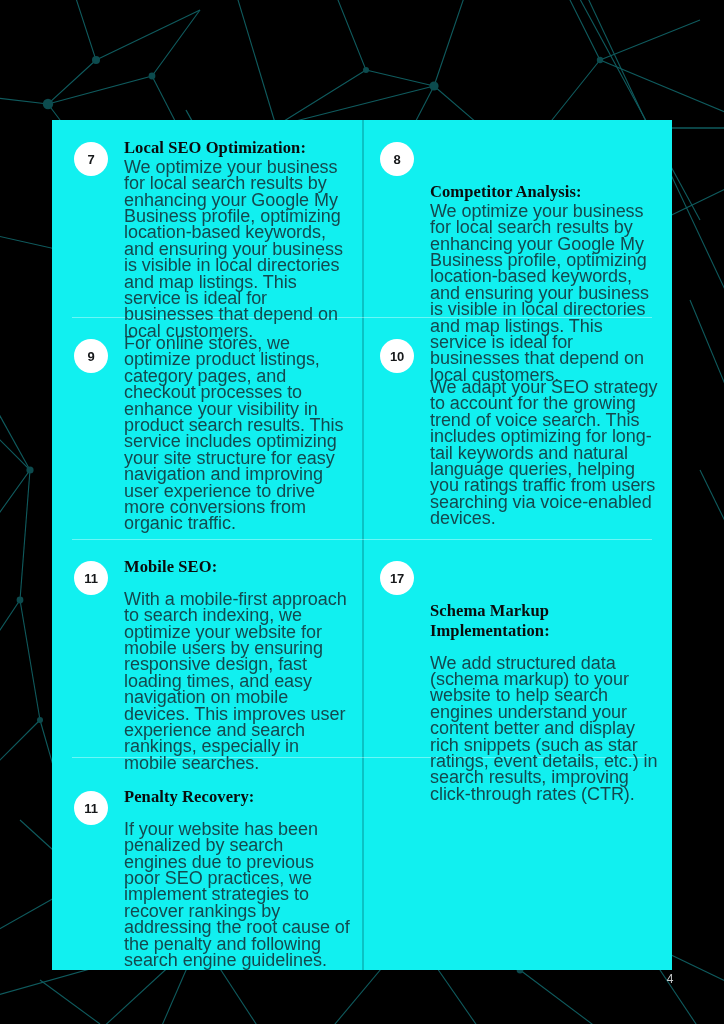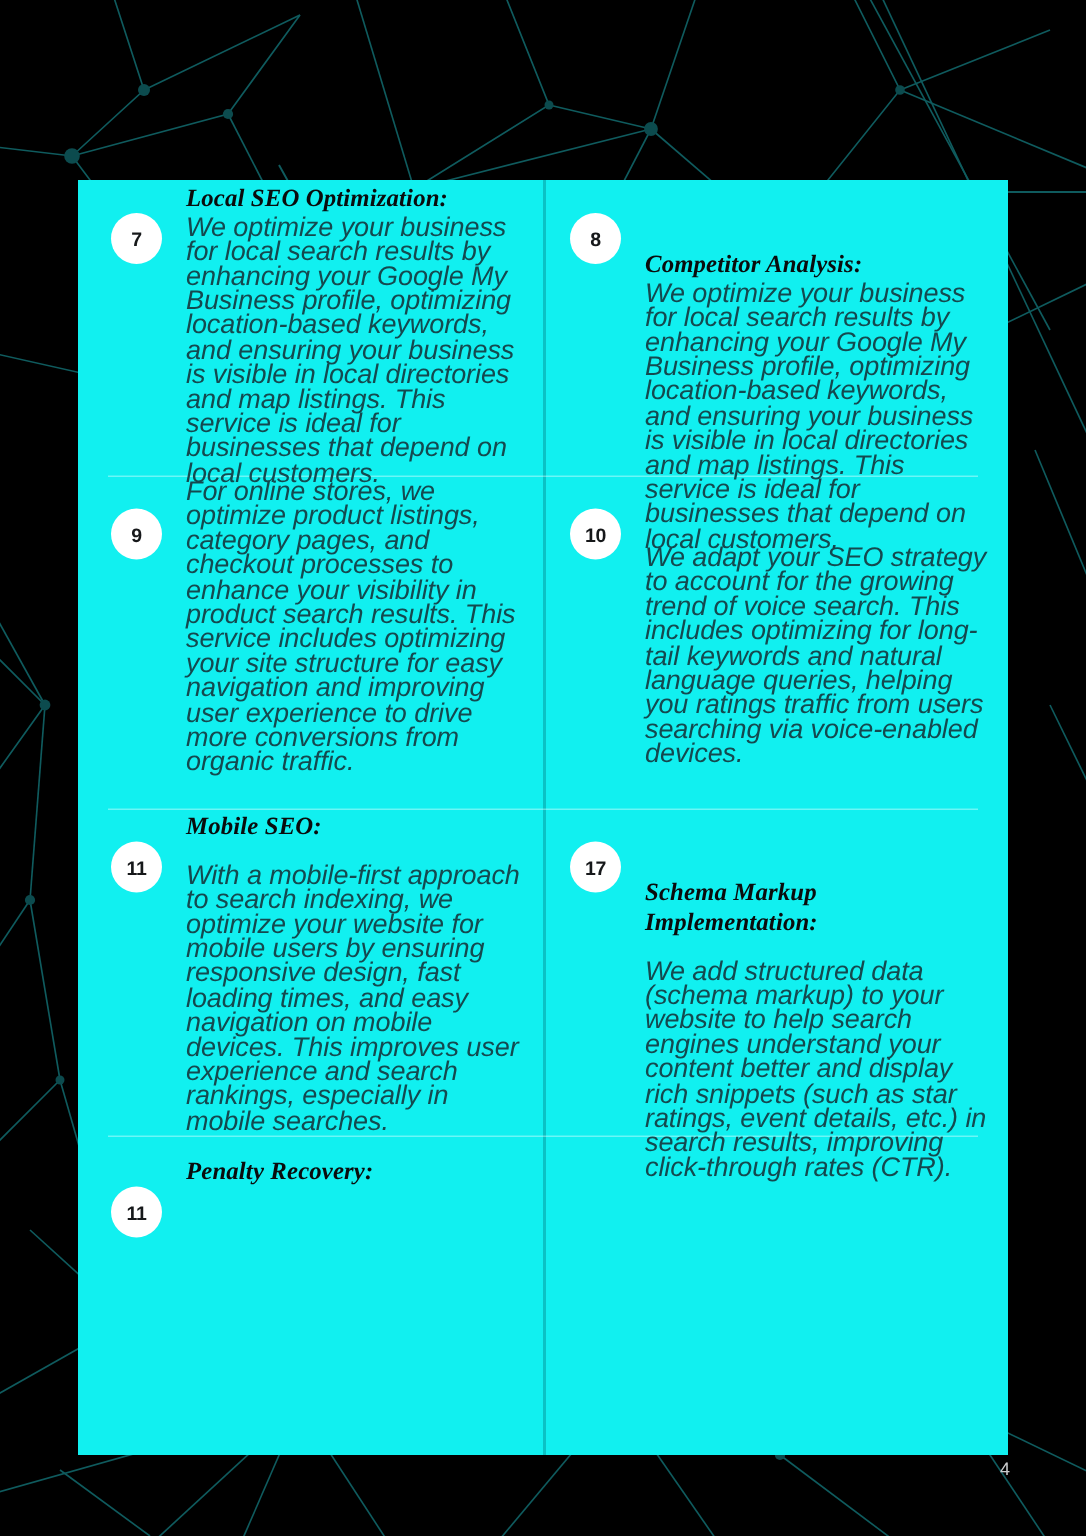--- a/index.html
+++ b/index.html
@@ -94,23 +94,22 @@
     font-size: 13px;
     display: flex;
     align-items: center;
     justify-content: center;
     letter-spacing: -0.2px;
   }
 
   .body-block {
     position: absolute;
     left: 72px;
-    top: 2px;
+    top: 18px;
     right: 12px;
-    font-style: italic;
   }
 
   .entry-title {
     font-family: "Liberation Serif", serif;
     font-weight: bold;
     font-size: 16.5px;
     line-height: 1.2;
     color: #0a0c0d;
     letter-spacing: 0.1px;
     margin-bottom: 1px;
@@ -304,20 +303,21 @@
             <div class="entry-desc gapped">We add structured data (schema markup) to your website to help search engines understand your content better and display rich snippets (such as star ratings, event details, etc.) in search results, improving click-through rates (CTR).</div>
           </div>
         </div>
       </div>
 
       <div class="cell col-left">
         <div class="entry">
           <div class="badge">11</div>
           <div class="body-block">
             <div class="entry-title">Penalty Recovery:</div>
+            <div class="entry-desc gapped">If your website has been penalized by search engines due to previous poor SEO practices, we implement strategies to recover rankings by addressing the root cause of the penalty and following search engine guidelines.</div>
           </div>
         </div>
       </div>
 
       <div class="cell col-right"></div>
 
     </div>
   </div>
 
   <div id="page-number">4</div>

